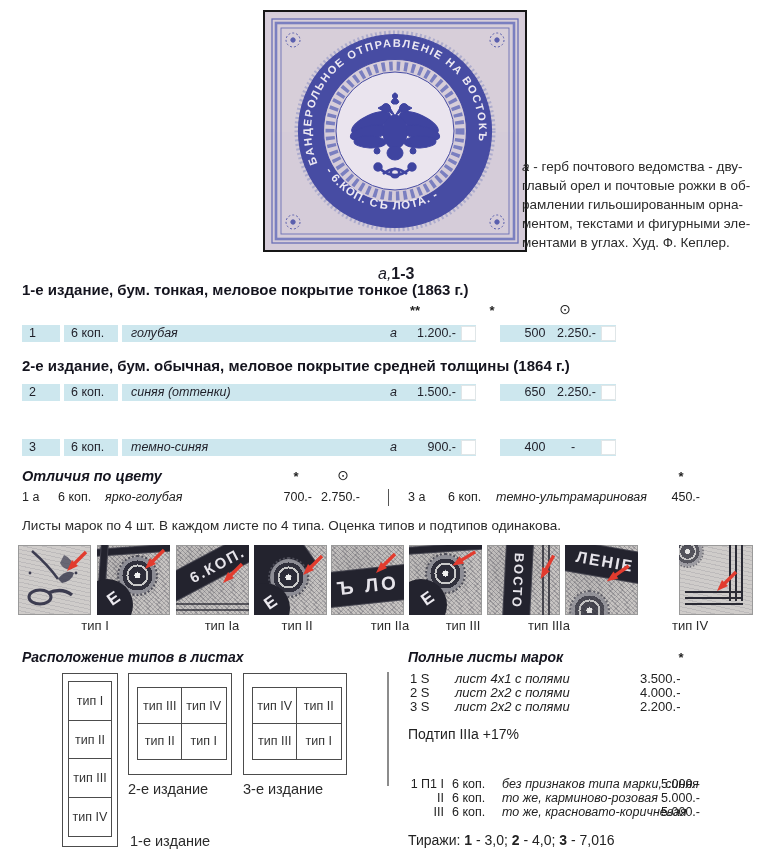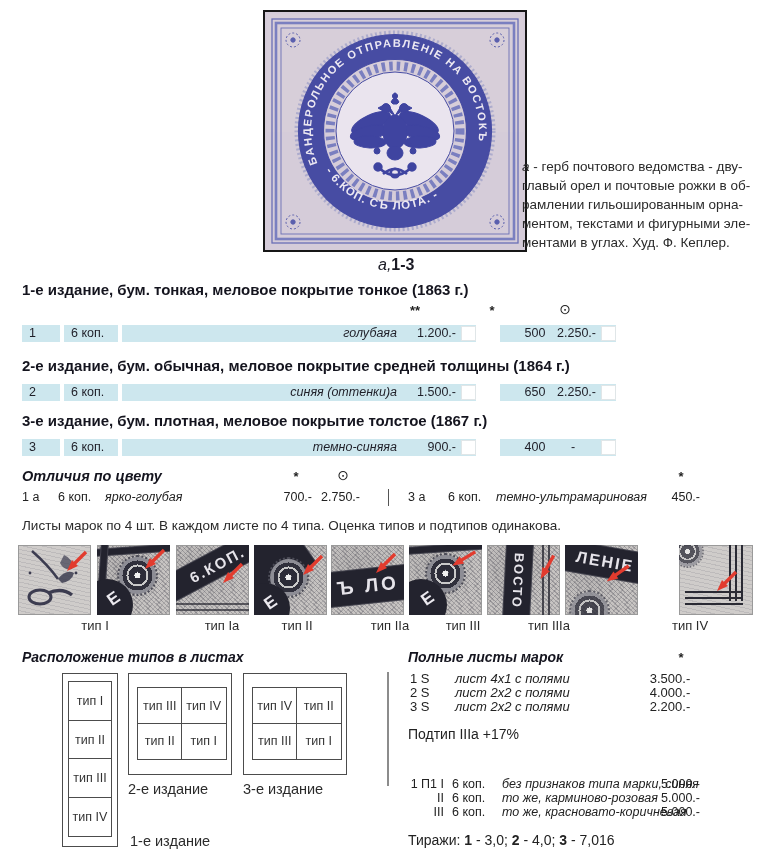--- a/index.html
+++ b/index.html
@@ -6,35 +6,35 @@
   .page{position:relative;width:775px;height:853px;background:#fff;overflow:hidden;
         font-family:"Liberation Sans","DejaVu Sans",sans-serif;color:#222;}
   .it{font-style:italic;}
   .b{font-weight:bold;}
   .hdr{position:absolute;left:22px;font-size:15px;font-weight:bold;color:#14141e;white-space:nowrap;}
   .note{position:absolute;left:22px;font-size:13.5px;color:#2a2a2a;white-space:nowrap;}
 
   
   .stamp-wrap{position:absolute;left:263px;top:10px;width:260px;height:238px;
               border:2px solid #161616;background:#d5ccd9;}
-  .stamp-cap{position:absolute;left:378px;top:256px;font-size:16px;color:#1a1a24;}
+  .stamp-cap{position:absolute;left:378px;top:265px;font-size:16px;color:#1a1a24;}
   .stamp-cap i{font-style:italic;}
   .stamp-cap b{font-weight:bold;}
 
   
   .desc{position:absolute;left:522px;top:157px;width:252px;font-size:13.5px;
         line-height:19px;color:#2b2b2b;}
 
   
   .edrow{position:absolute;left:0;top:0;width:775px;height:17px;}
   .c{position:absolute;top:0;height:17px;background:#cde7ee;font-size:12.5px;
      line-height:17px;color:#1f1f28;box-sizing:border-box;}
   .c-num{left:22px;width:38px;padding-left:7px;}
   .c-den{left:64px;width:54px;padding-left:7px;}
-  .c-col{left:122px;width:284px;padding:0 9px;display:flex;justify-content:flex-end;}
+  .c-col{left:122px;width:284px;padding:0 9px;display:flex;justify-content:space-between;}
   .c-p{width:72px;}
   .p1{left:390px;margin-left:14px;} .p2{left:468px;width:73px;margin-left:32px;} .p3{left:546px;width:70px;}
   .pv{position:absolute;right:20px;top:0;}
   .pv-ctr{position:absolute;left:0;width:54px;text-align:center;}
   .chk{position:absolute;right:1px;top:2px;width:13px;height:13px;background:#fff;
        box-shadow:0 0 0 1px #e0e6e8;}
   .sym{position:absolute;width:40px;text-align:center;font-size:13px;font-weight:bold;color:#222;}
   .sym-used{font-weight:normal;font-size:14px;}
 
   
@@ -82,21 +82,21 @@
   .divider{position:absolute;left:387px;top:672px;width:1.5px;height:114px;background:#8c8c8c;}
 
   
   .br-title{position:absolute;left:408px;top:649px;font-size:14px;font-weight:bold;
             font-style:italic;color:#14141e;}
   .br-star{position:absolute;left:661px;top:650px;width:40px;text-align:center;
            font-size:13px;font-weight:bold;}
   .fs-row{position:absolute;font-size:13px;color:#222;height:14px;line-height:14px;}
   .fs-num{position:absolute;left:410px;white-space:nowrap;}
   .fs-desc{position:absolute;left:455px;font-style:italic;white-space:nowrap;}
-  .fs-price{position:absolute;left:640px;width:60px;text-align:center;}
+  .fs-price{position:absolute;left:640px;width:60px;text-align:left;}
   .pr-num{position:absolute;left:404px;width:40px;text-align:right;white-space:nowrap;}
   .pr-den{position:absolute;left:452px;white-space:nowrap;}
   .pr-desc{position:absolute;left:502px;font-style:italic;white-space:nowrap;}
   .pr-price{position:absolute;left:640px;width:60px;text-align:right;}
   .sub-note{position:absolute;left:408px;top:726px;font-size:14px;color:#222;}
   .proofs-title{position:absolute;left:408px;top:752px;font-size:14px;color:#222;white-space:pre-wrap;}
   .runs{position:absolute;left:408px;top:832px;font-size:14px;color:#222;white-space:pre-wrap;}
 </style>
 </head>
 <body>
@@ -225,21 +225,20 @@
     <div class="c c-p p2">
         <span class="pv">650.-</span>
         <span class="chk"></span>
       </div>
     <div class="c c-p p3">
         <span class="pv">2.250.-</span>
         <span class="chk"></span>
       </div>
   </div>
 
-  <div class="hdr" style="top:412px">3-е издание, бум. плотная, меловое покрытие толстое (1867 г.)</div>
   <div class="edrow" style="top:439px">
     <div class="c c-num">3</div>
     <div class="c c-den">6 коп.</div>
     <div class="c c-col">
       <span class="it">темно-синяя</span>
       <span class="it">а</span>
     </div>
     <div class="c c-p p1">
         <span class="pv">900.-</span>
         <span class="chk"></span>

